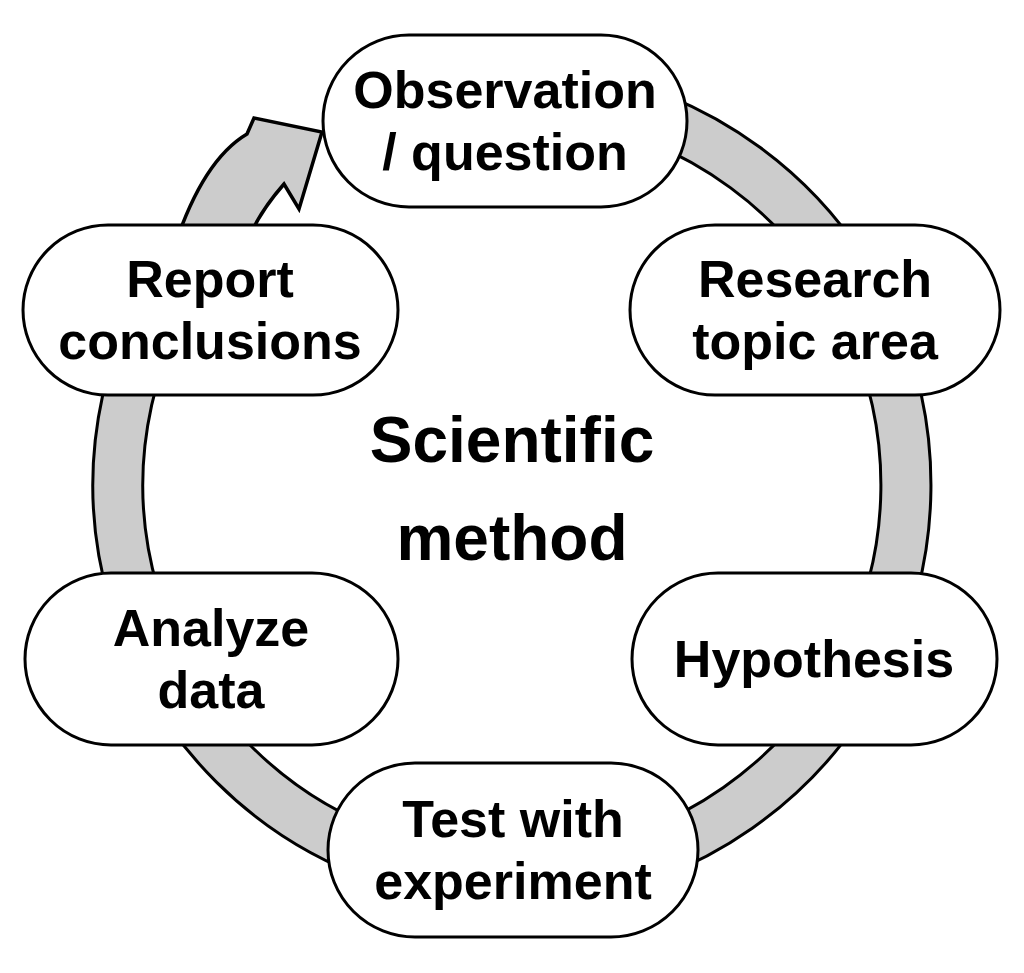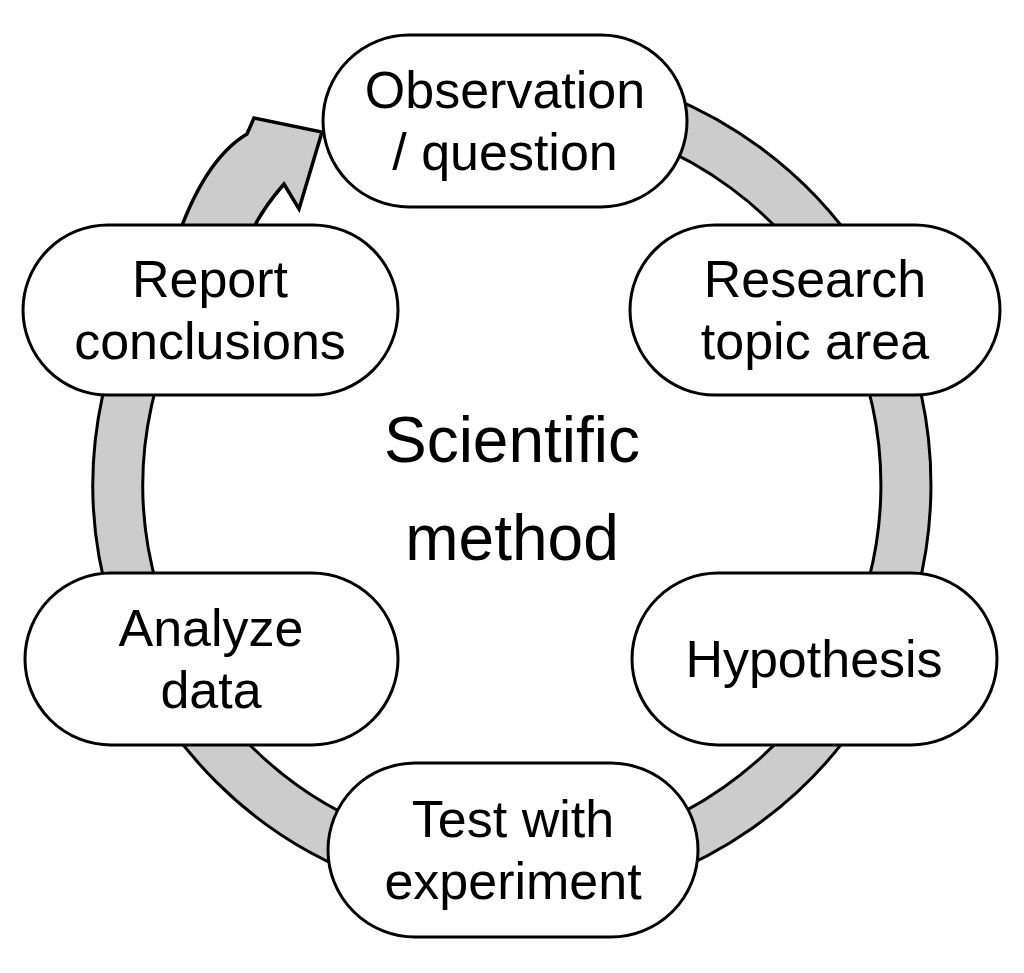--- a/index.html
+++ b/index.html
@@ -8,20 +8,21 @@
     background: #ffffff;
     width: 1024px;
     height: 973px;
     overflow: hidden;
   }
   .diagram-wrap {
     position: relative;
     width: 1000px;
     height: 973px;
     font-family: "Liberation Sans", "DejaVu Sans", sans-serif;
+    font-weight: bold;
   }
   svg { display: block; }
   .ring {
     fill: #cccccc;
     stroke: #000000;
     stroke-width: 3;
   }
   .arrow {
     fill: #cccccc;
     stroke: #000000;

